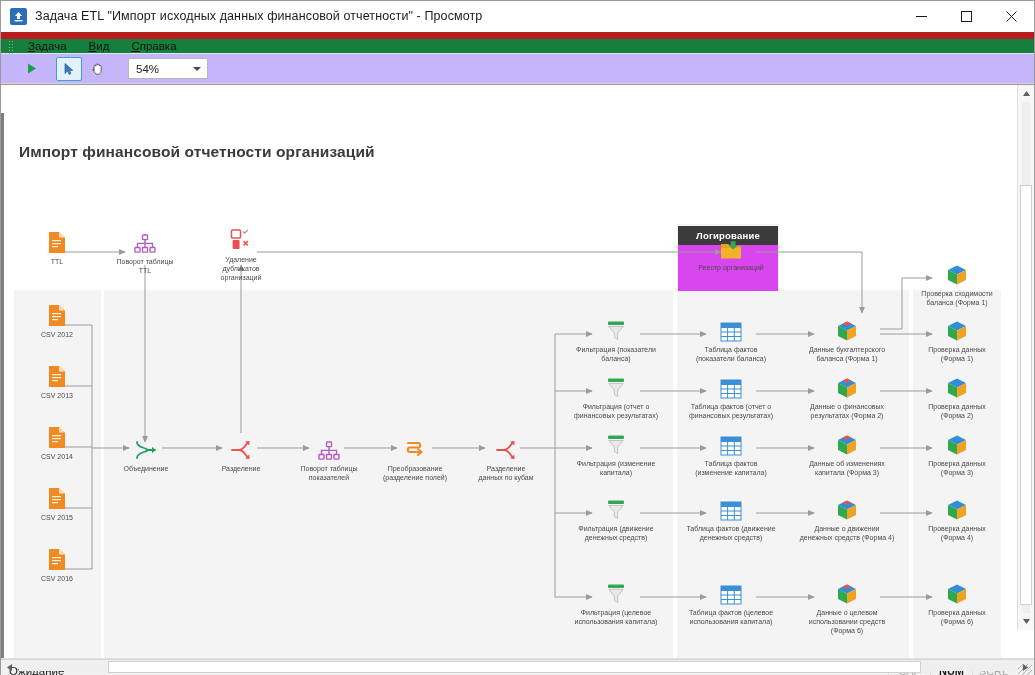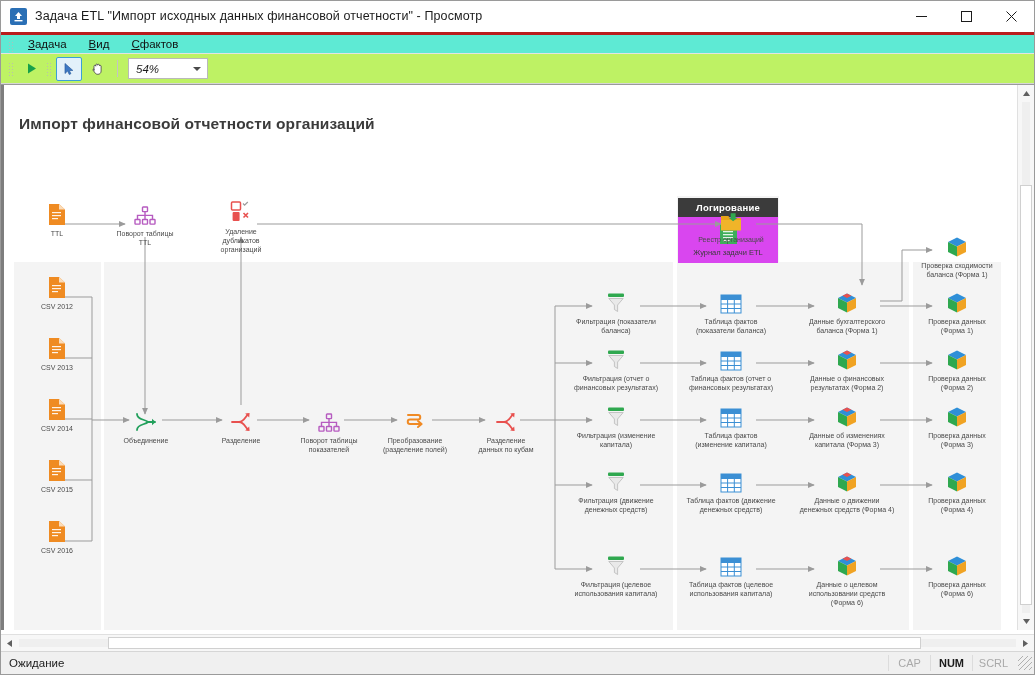--- a/index.html
+++ b/index.html
@@ -41,45 +41,44 @@
   .win-controls { margin-left:auto; display:flex; height:31px; }
   .win-btn {
     width:45px; height:31px; display:flex; align-items:center; justify-content:center;
     background:transparent;
   }
   .win-btn svg { display:block; }
 
   
   .menubar {
     height:22px; min-height:22px;
-    background:#5eead4;
-    border-top:3px solid #b91c1c;
+    background:#15803d;
+    border-top:7px solid #b91c1c;
     border-bottom:1px solid #e3e3e3;
     display:flex; align-items:center;
     padding-left:6px;
   }
   .grip {
     width:7px; height:15px; margin-right:3px;
     background-image:radial-gradient(#b8b8b8 40%, transparent 41%);
     background-size:3px 3px; background-position:1px 1px;
     opacity:.85;
   }
   .menu-item {
     font-size:11.5px; color:#111; padding:2px 11px; white-space:nowrap;
   }
   .menu-item u { text-decoration:underline; }
 
   
   .toolbar {
     height:30px; min-height:30px;
-    background:#bef264;
+    background:#c4b5fd;
     border-bottom:1px solid #d6d6d6;
     display:flex; align-items:center;
     padding-left:6px;
-    font-style:italic;
   }
   .tb-btn {
     width:26px; height:24px; margin:0 1px;
     display:flex; align-items:center; justify-content:center;
     border:1px solid transparent; border-radius:2px;
   }
   .tb-btn.selected { border:1px solid #3c9fd6; background:#e3f1fa; }
   .tb-sep { width:1px; height:17px; background:#c4c4c4; margin:0 6px; }
   .zoom-box {
     width:80px; height:21px; margin-left:4px;
@@ -100,20 +99,21 @@
     flex:1; position:relative; background:#ffffff;
     border-top:1px solid #9a9a9a;
     display:flex;
   }
   .canvas {
     position:relative;
     width:1017px; height:545px;
     background:#ffffff;
     overflow:hidden;
     border-left:3px solid #7e7e7e;
+    margin-top:28px;
   }
 
   
   .vscroll {
     width:17px; background:#f7f7f7; border-left:1px solid #e0e0e0;
     position:relative; height:545px;
   }
   .vs-up, .vs-dn {
     position:absolute; left:0; width:16px; height:17px;
     display:flex; align-items:center; justify-content:center;
@@ -245,21 +245,21 @@
             <line x1="10.5" y1="0.5" x2="0.5" y2="10.5" stroke="#1b1b1b" stroke-width="1"></line>
           </svg>
       </div>
     </div>
   </div>
 
   <div class="menubar">
     <div class="grip"></div>
     <div class="menu-item"><u>З</u><span>адача</span></div>
     <div class="menu-item"><u>В</u><span>ид</span></div>
-    <div class="menu-item"><u>С</u><span>фактов</span></div>
+    <div class="menu-item"><u>С</u><span>правка</span></div>
   </div>
 
   <div class="toolbar">
     <div class="grip"></div>
     <div class="tb-btn">
       <svg width="13" height="13" viewBox="0 0 13 13">
           <path d="M3 1.5 L11 6.5 L3 11.5 Z" fill="#17a04a"></path>
         </svg>
     </div>
     <div class="grip"></div>
@@ -291,33 +291,20 @@
 
         <div style="position:absolute;left:10px;top:111px;width:663px;height:66px;background:#ffffff;"></div>
         <div style="position:absolute;left:775px;top:111px;width:222px;height:66px;background:#ffffff;"></div>
 
         <div class="diag-title">
           <div>Импорт финансовой отчетности организаций</div>
         </div>
 
         <div class="log-box">
           <div class="log-head">Логирование</div>
-          <div class="log-body">
-            <svg width="19" height="22" viewBox="0 0 19 22">
-              <path d="M1 1 H12 L18 6.5 V21 H1 Z" fill="#3fae5a"></path>
-              <path d="M12 1 L18 6.5 H12 Z" fill="#d9f0df"></path>
-              <g fill="#ffffff" opacity=".85">
-                <rect x="4" y="8" width="10" height="1.3"></rect>
-                  <rect x="4" y="11" width="10" height="1.3"></rect>
-                <rect x="4" y="14" width="10" height="1.3"></rect>
-                  <rect x="4" y="17" width="7" height="1.3"></rect>
-              </g>
-            </svg>
-            <div class="log-label">Журнал задачи ETL</div>
-          </div>
         </div>
 
         <svg class="wires" viewBox="0 0 1017 545" width="1017" height="545">
           <defs>
             <marker id="ah" markerWidth="7" markerHeight="6" refX="6.2" refY="3" orient="auto">
               <path d="M0 0 L7 3 L0 6 Z" fill="#9b9b9b"></path>
             </marker>
           </defs>
           <g stroke="#9b9b9b" stroke-width="1" fill="none">
 

